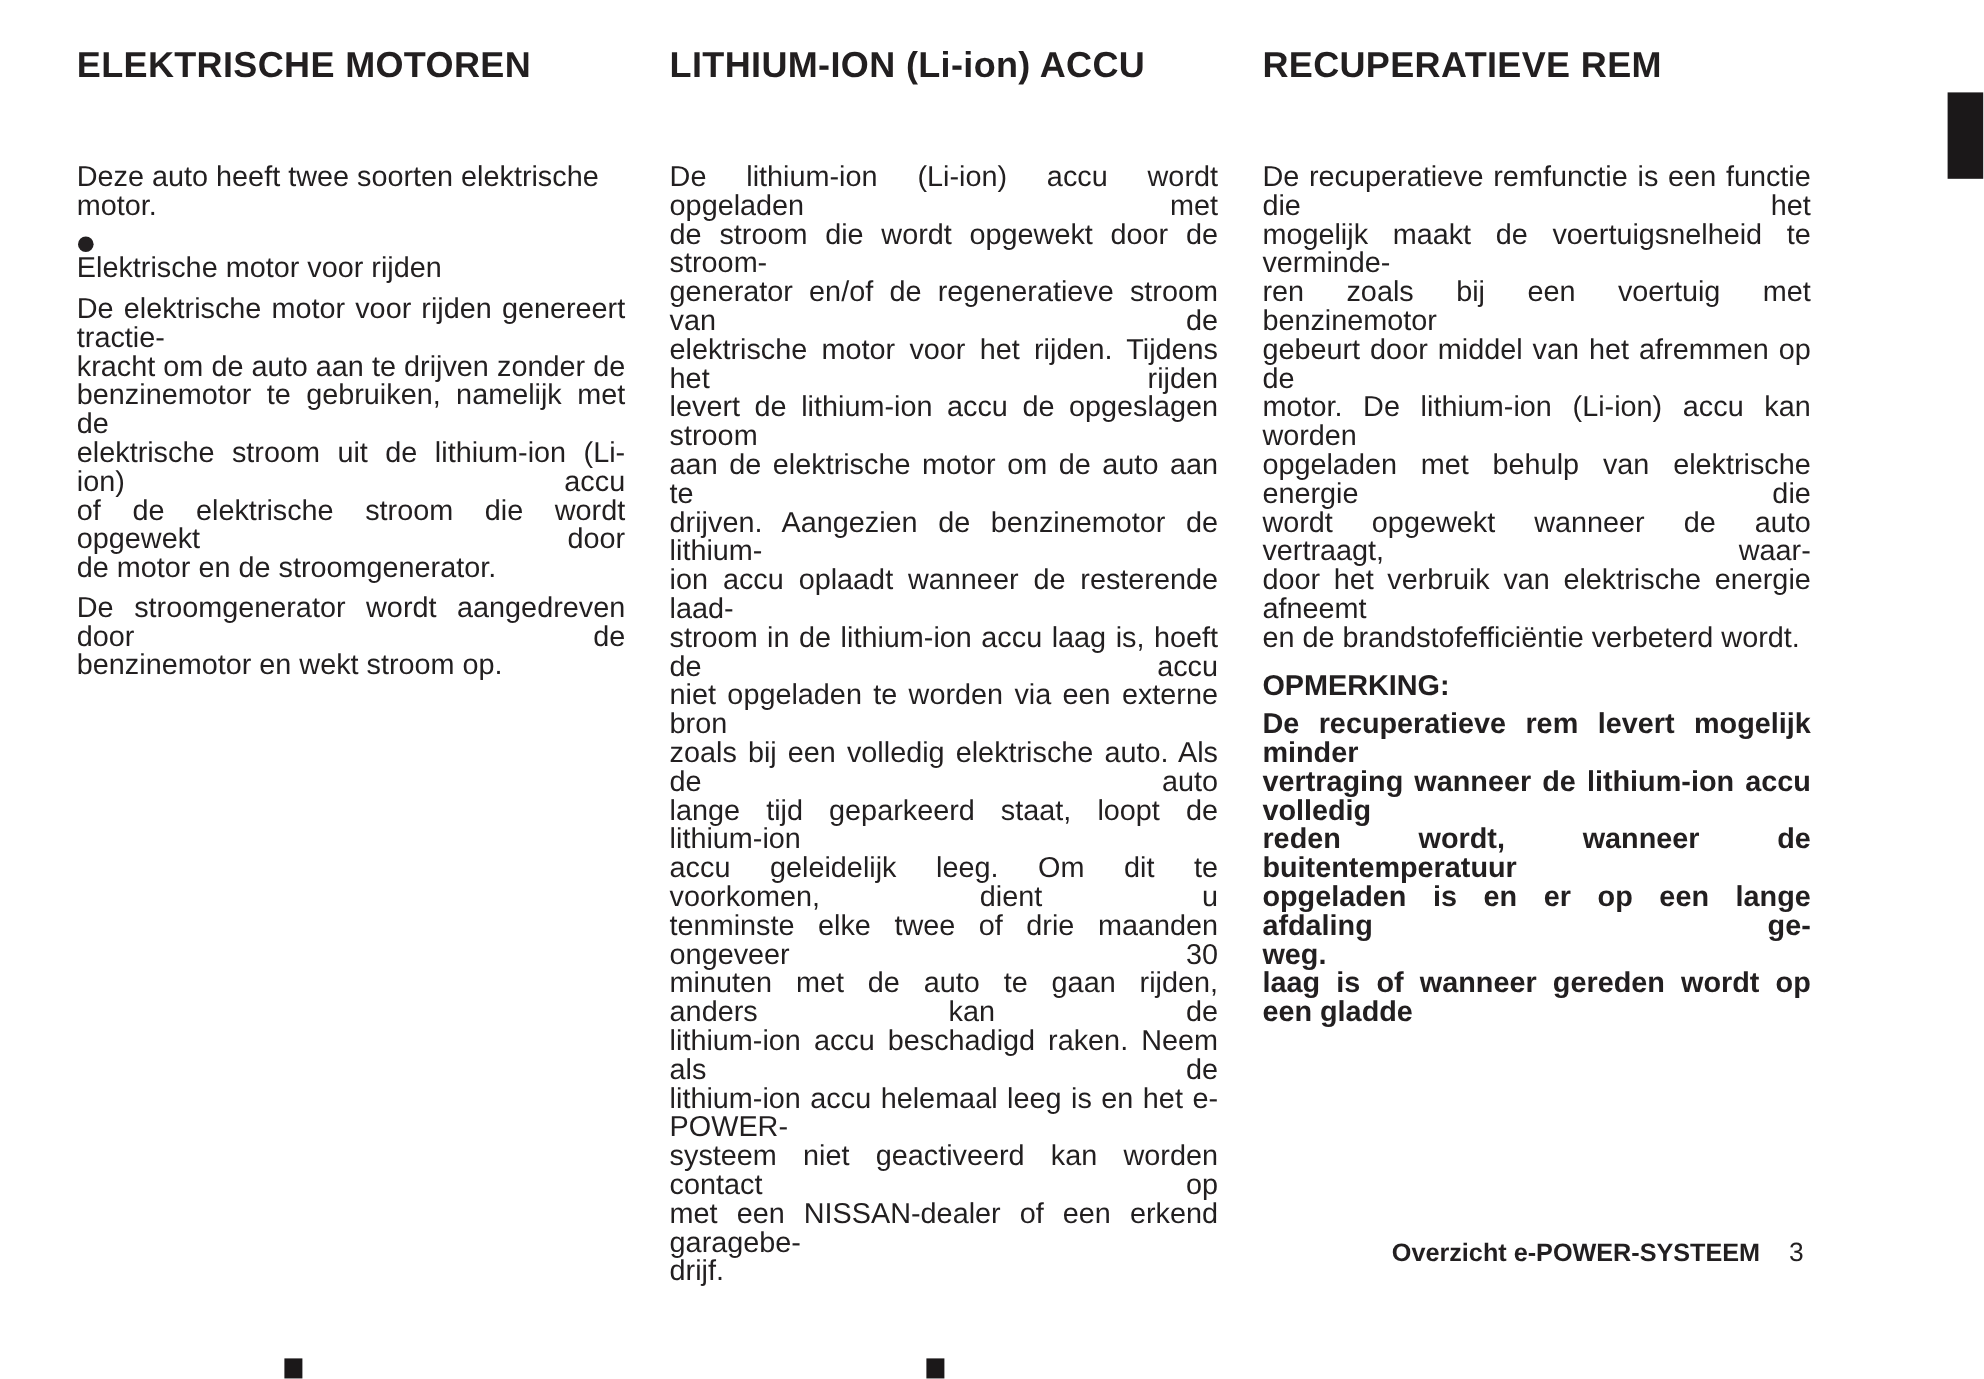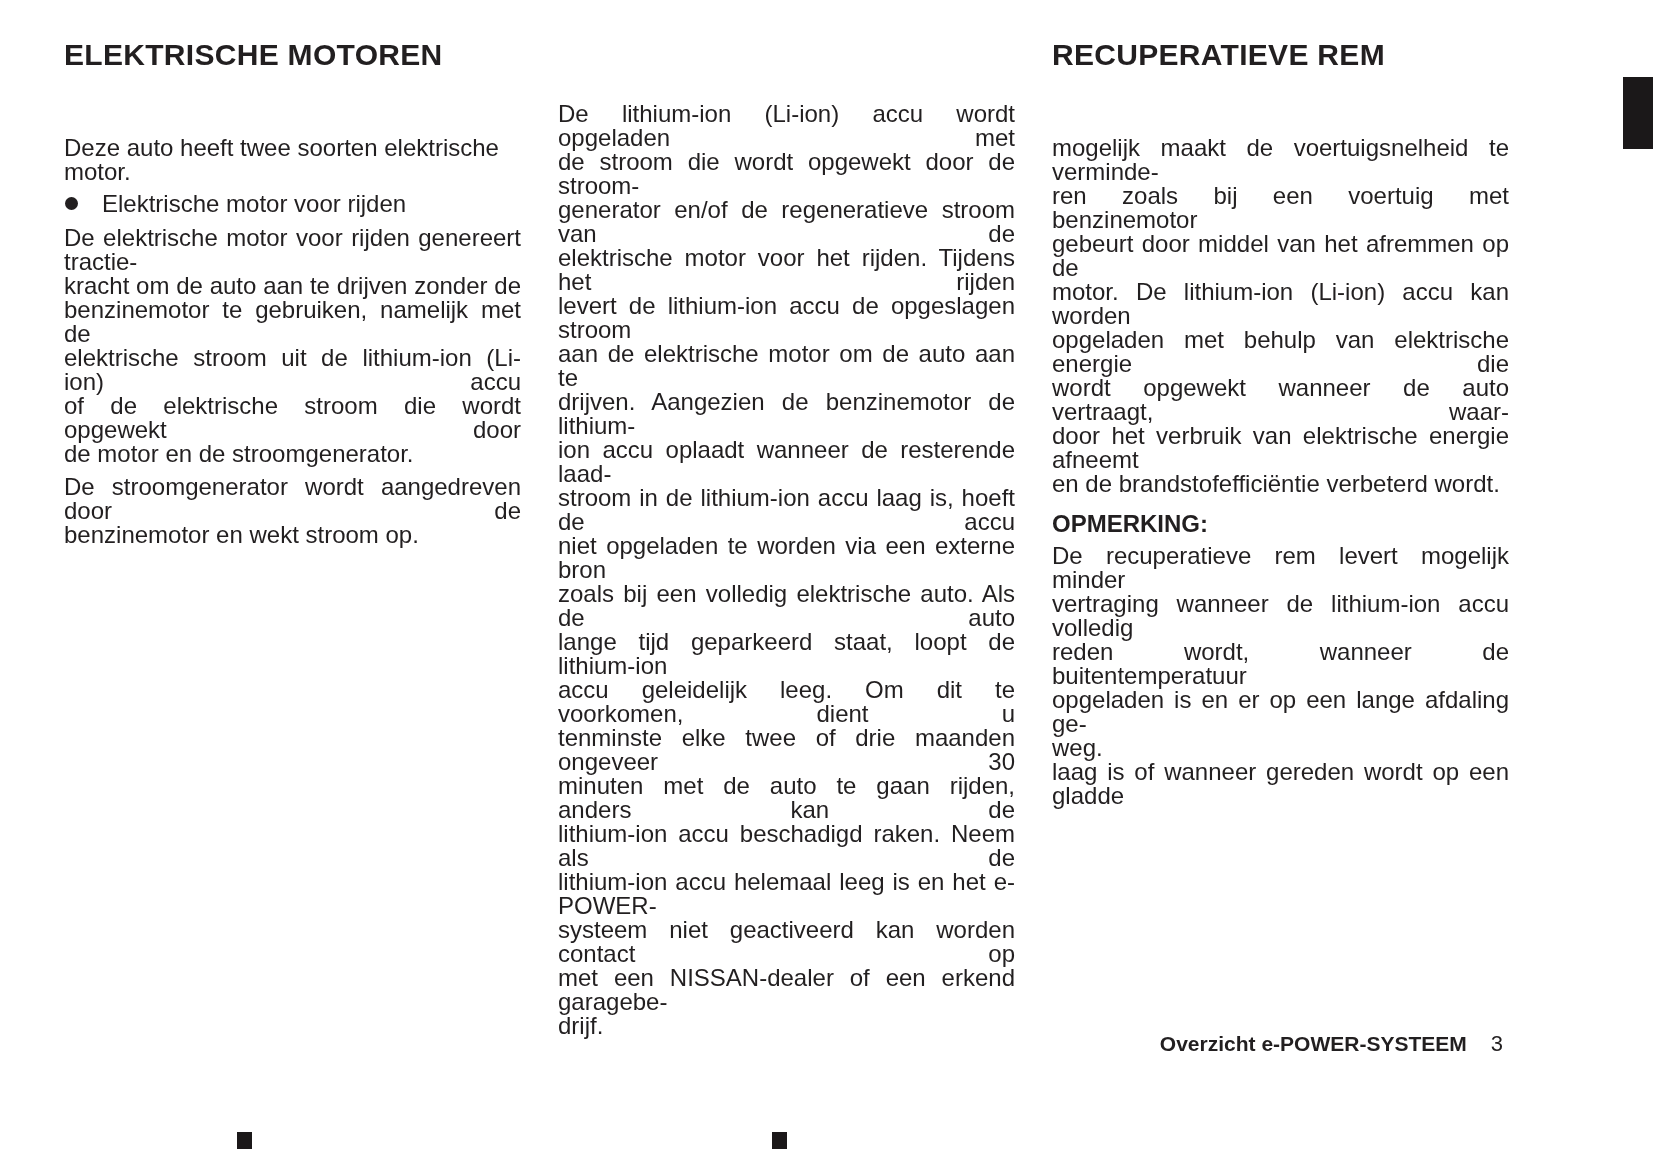--- a/index.html
+++ b/index.html
@@ -11,25 +11,25 @@
     overflow:hidden;
   }
   .columns { position:absolute; left:64px; top:38px; display:flex; gap:37px; }
   .col { width:457px; }
   .col-heading { font-size:30px; line-height:34px; font-weight:700; letter-spacing:0.3px; margin:0; }
   .col-body { margin-top:64px; font-size:24px; line-height:24px; }
   .jline { text-align:justify; text-align-last:justify; -moz-text-align-last:justify; text-justify:inter-word; }
   .para .jline:last-child, .note-body .jline:last-child { text-align-last:left; -moz-text-align-last:left; }
   .intro { margin:0 0 6px 0; }
   .bullets { list-style:none; margin:0 0 3px 0; padding:0; }
-  .bullets li { display:flex; align-items:flex-start; line-height:27px; }
+  .bullets li { display:flex; align-items:flex-start; line-height:27px;flex-direction:column; }
   .dot { width:13px; height:13px; border-radius:50%; background:var(--text,#221f20); margin:7px 24px 0 1px; flex:none; }
   .para { margin:9px 0 0 0; }
   .note-heading { margin-top:16px; font-weight:700; }
-  .note-body { margin-top:8px; font-weight:400; }
+  .note-body { margin-top:8px; font-weight:700; }
   .side-tab { position:absolute; left:1623px; top:77px; width:30px; height:72px; background:var(--accent,#1b1819); }
   .footer { position:absolute; top:1031px; right:150px; font-size:21px; font-weight:700; white-space:nowrap; }
   .footer .pagenum { font-weight:400; font-size:22px; margin-left:24px; }
   .regmark { position:absolute; top:1132px; width:15px; height:17px; background:var(--accent,#1b1819); }
   .regmark.m1 { left:237px; }
   .regmark.m2 { left:772px; }
 </style>
 </head>
 <body>
 
@@ -58,20 +58,21 @@
             <div class="jline">de motor en de stroomgenerator.</div>
           </div>
         <div class="para">
             <div class="jline">De stroomgenerator wordt aangedreven door de</div>
             <div class="jline">benzinemotor en wekt stroom op.</div>
           </div>
       </div>
     </section>
 
     <section class="col">
+      <h1 class="col-heading">LITHIUM-ION (Li-ion) ACCU</h1>
       <div class="col-body">
         <div class="para" style="margin-top:0">
             <div class="jline">De lithium-ion (Li-ion) accu wordt opgeladen met</div>
             <div class="jline">de stroom die wordt opgewekt door de stroom-</div>
             <div class="jline">generator en/of de regeneratieve stroom van de</div>
             <div class="jline">elektrische motor voor het rijden. Tijdens het rijden</div>
             <div class="jline">levert de lithium-ion accu de opgeslagen stroom</div>
             <div class="jline">aan de elektrische motor om de auto aan te</div>
             <div class="jline">drijven. Aangezien de benzinemotor de lithium-</div>
             <div class="jline">ion accu oplaadt wanneer de resterende laad-</div>
@@ -88,20 +89,21 @@
             <div class="jline">met een NISSAN-dealer of een erkend garagebe-</div>
             <div class="jline">drijf.</div>
           </div>
       </div>
     </section>
 
     <section class="col">
       <h1 class="col-heading">RECUPERATIEVE REM</h1>
       <div class="col-body">
         <div class="para" style="margin-top:0">
+            <div class="jline">De recuperatieve remfunctie is een functie die het</div>
             <div class="jline">mogelijk maakt de voertuigsnelheid te verminde-</div>
             <div class="jline">ren zoals bij een voertuig met benzinemotor</div>
             <div class="jline">gebeurt door middel van het afremmen op de</div>
             <div class="jline">motor. De lithium-ion (Li-ion) accu kan worden</div>
             <div class="jline">opgeladen met behulp van elektrische energie die</div>
             <div class="jline">wordt opgewekt wanneer de auto vertraagt, waar-</div>
             <div class="jline">door het verbruik van elektrische energie afneemt</div>
             <div class="jline">en de brandstofefficiëntie verbeterd wordt.</div>
           </div>
         <div class="note-heading">OPMERKING:</div>

